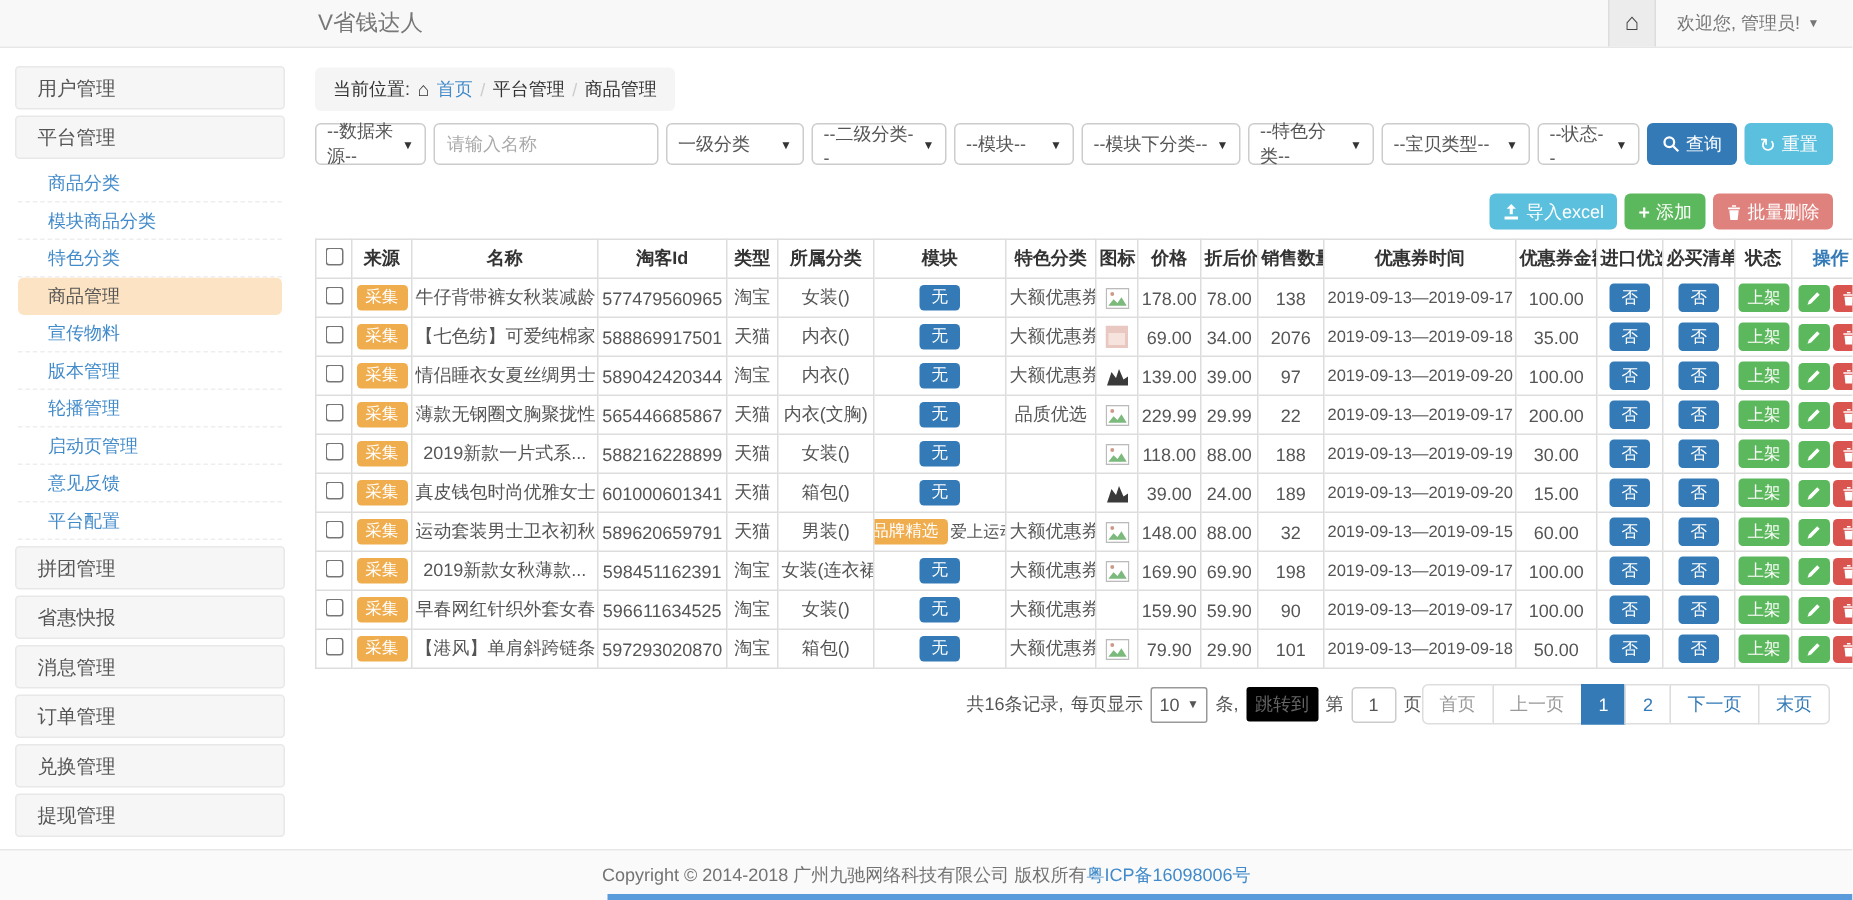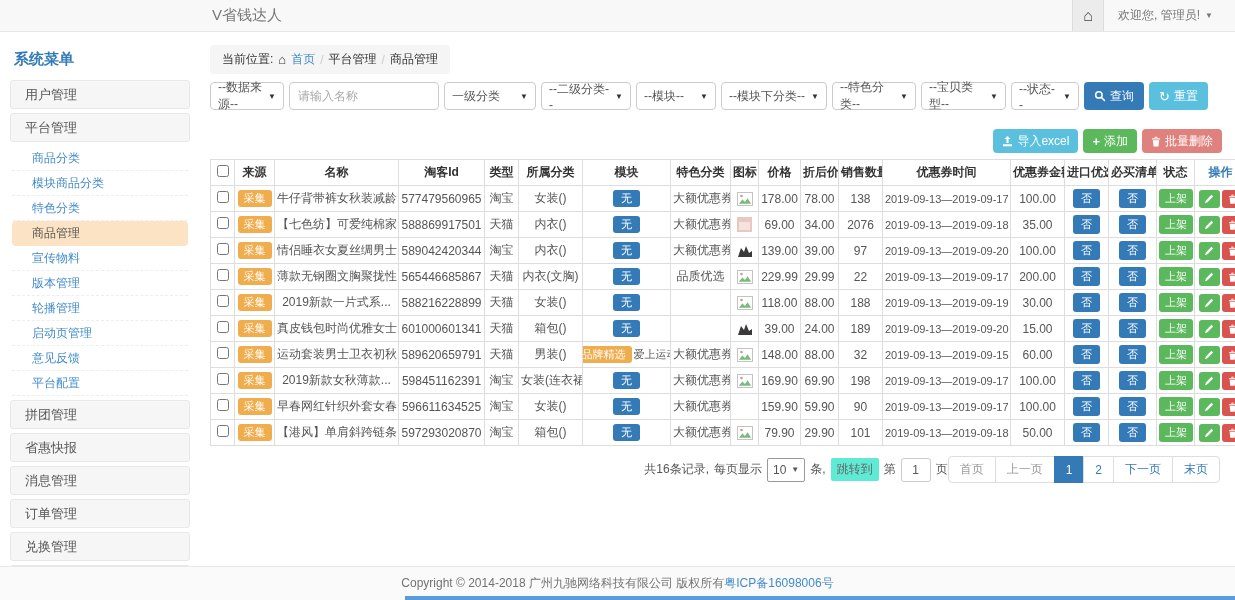--- a/index.html
+++ b/index.html
@@ -59,21 +59,21 @@
   .op-del { background:#d9534f; }
   .date-cell { font-size:11px; }
   .module-flex { display:flex; align-items:center; justify-content:center; gap:2px; font-size:11px; }
   .thumb { display:inline-flex; vertical-align:middle; }
   input[type=checkbox] { width:12px; height:12px; cursor:pointer; }
   
   .pager-row { display:flex; justify-content:flex-end; align-items:center; margin-top:10px; font-size:12px; color:#555; }
   .pager-left { display:flex; align-items:center; gap:5px; }
   .mini-select { height:24px; border:1px solid #999; border-radius:2px; display:inline-flex; align-items:center; gap:5px; padding:0 5px; background:#fff; cursor:pointer; }
   .mini-select .sel-caret { font-size:8px; }
-  .jump-label { background:#5eead4; padding:3px 6px; border-radius:2px; color:#666; cursor:pointer; }
+  .jump-label { background:#000000; padding:3px 6px; border-radius:2px; color:#666; cursor:pointer; }
   .page-input { width:30px; height:24px; border:1px solid #ccc; border-radius:3px; text-align:center; font-size:12px; color:#555; }
   .pager-right { display:flex; margin-right:2px; }
   .page-btn { border:1px solid #ddd; background:#fff; padding:4px 11px; font-size:12px; color:#337ab7; margin-left:-1px; cursor:pointer; }
   .page-btn:first-child { border-radius:4px 0 0 4px; margin-left:0; }
   .page-btn:last-child { border-radius:0 4px 4px 0; }
   .page-btn.disabled { color:#999; }
   .page-btn.active { background:#337ab7; border-color:#337ab7; color:#fff; }
   
   .footer { position:absolute; left:0; bottom:0; width:100%; height:34px; background:#fafafa; border-top:1px solid #e8e8e8; display:flex; align-items:center; justify-content:center; font-size:12px; color:#737373; z-index:2; }
   .footer .icp { color:#428bca; cursor:pointer; }
@@ -90,21 +90,20 @@
     </div>
     <div class="welcome">
       <span>欢迎您, 管理员!</span>
       <span class="caret">▼</span>
     </div>
   </div>
 </div>
 
 <div class="layout">
   <aside class="sidebar">
-    <div class="side-title">系统菜单</div>
     <div id="sidebar-menu">
         <div class="side-group">用户管理</div>
         <div class="side-group">平台管理</div>
         <div class="side-sub">
           <div class="side-sub-item">商品分类</div>
           <div class="side-sub-item">模块商品分类</div>
           <div class="side-sub-item">特色分类</div>
           <div class="side-sub-item active">商品管理</div>
           <div class="side-sub-item">宣传物料</div>
           <div class="side-sub-item">版本管理</div>
@@ -147,21 +146,21 @@
             <span class="sel-caret">▼</span>
           </div><div class="select" style="width: 80px;">
             <span>--模块--</span>
             <span class="sel-caret">▼</span>
           </div><div class="select" style="width: 106px;">
             <span>--模块下分类--</span>
             <span class="sel-caret">▼</span>
           </div><div class="select" style="width: 84px;">
             <span>--特色分类--</span>
             <span class="sel-caret">▼</span>
-          </div><div class="select" style="width: 85px;">
+          </div><div class="select" style="width: 99px;">
             <span>--宝贝类型--</span>
             <span class="sel-caret">▼</span>
           </div><div class="select" style="width: 68px;">
             <span>--状态--</span>
             <span class="sel-caret">▼</span>
           </div></span>
       <button class="btn btn-primary">
         <svg width="12" height="12" viewBox="0 0 16 16">
             <circle cx="6.5" cy="6.5" r="4.3" fill="none" stroke="#fff" stroke-width="2"></circle>
             <line x1="10" y1="10" x2="14.5" y2="14.5" stroke="#fff" stroke-width="2"></line>

